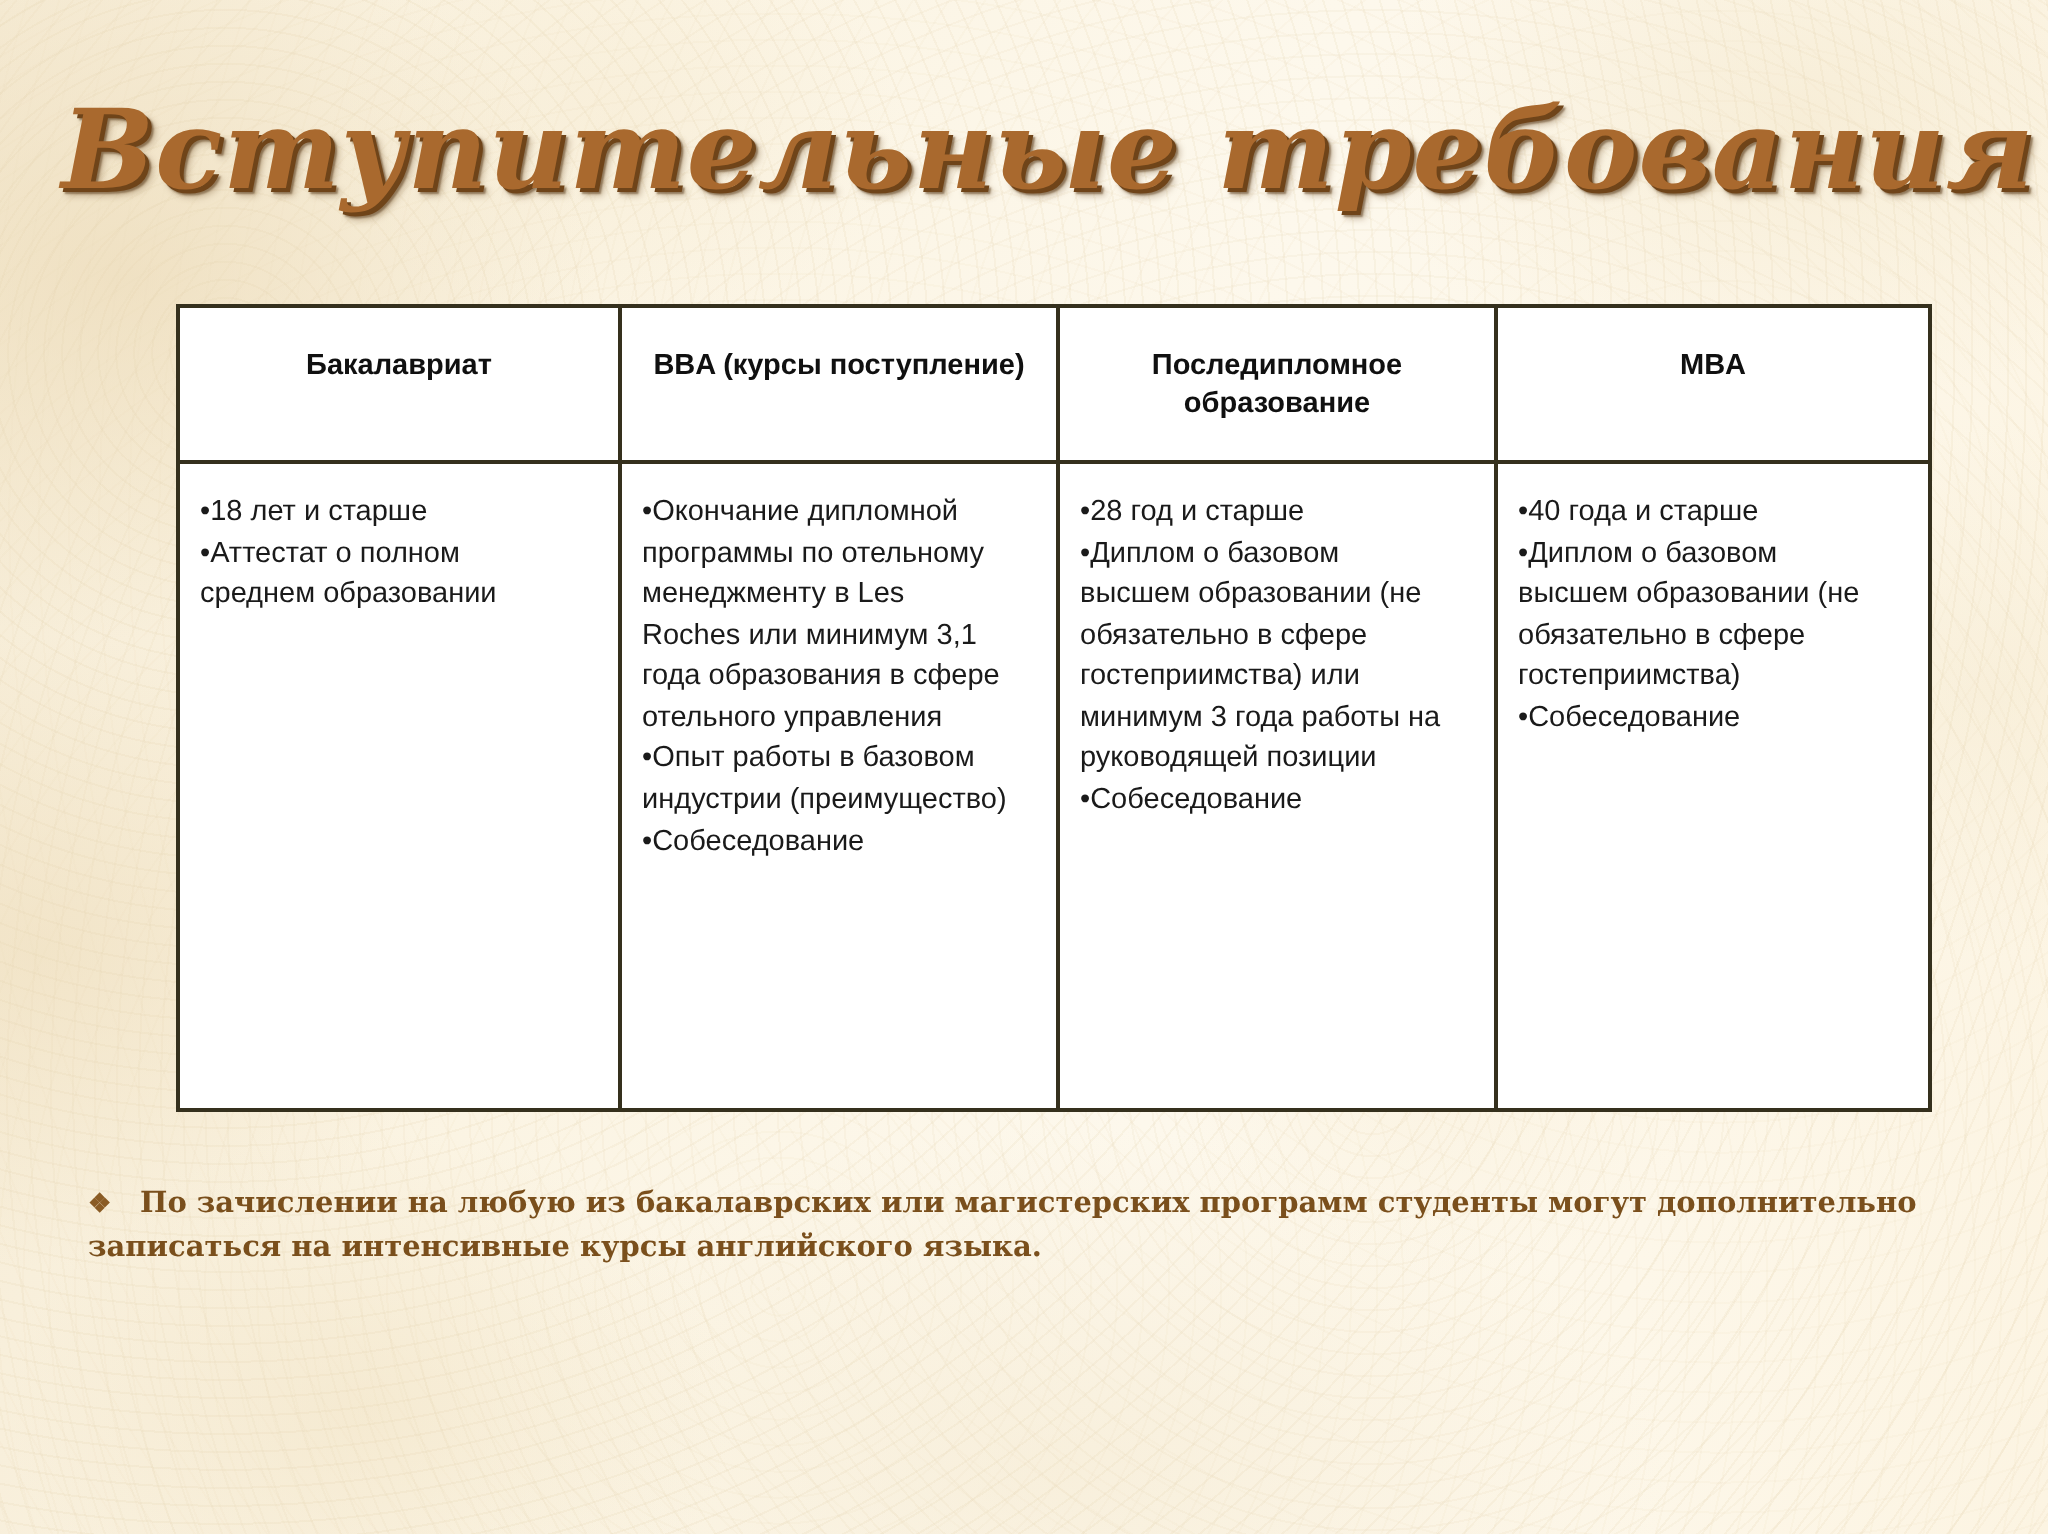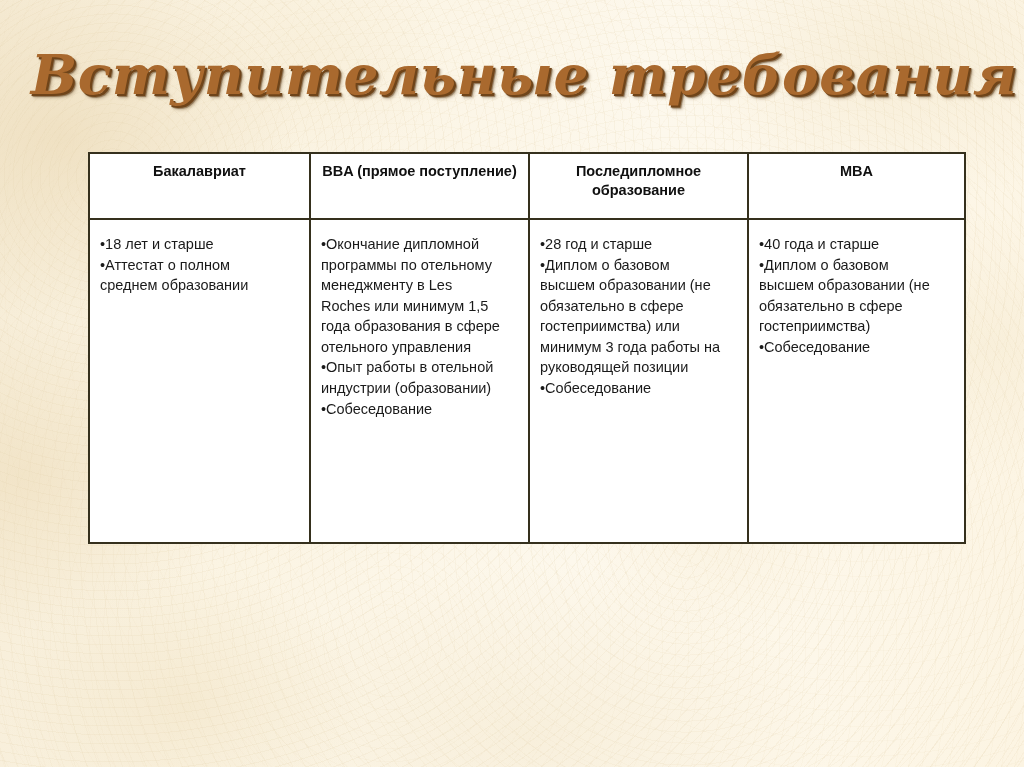--- a/index.html
+++ b/index.html
@@ -83,21 +83,21 @@
     background: #ffffff;
     vertical-align: top;
     padding: 0;
   }
   #req-table th {
     height: 56px;
     font-size: 14.5px;
     font-weight: bold;
     color: #101010;
     text-align: center;
-    padding: 8px 6px 0 6px;
+    padding: 20px 6px 0 6px;
     line-height: 1.28;
   }
   #req-table td.body-cell {
     height: 300px;
     padding: 14px 24px 8px 10px;
     font-size: 14.5px;
     line-height: 1.42;
     color: #1a1a1a;
     text-align: left;
   }
@@ -132,43 +132,46 @@
 
 <div id="slide">
   <div id="grain"></div>
 
   <div id="title">Вступительные требования</div>
 
   <table id="req-table">
     <thead>
       <tr>
         <th class="col1">Бакалавриат</th>
-        <th class="col2">BBA (прямое поступление)</th>
+        <th class="col2">BBA (курсы поступление)</th>
         <th class="col3">Последипломное образование</th>
         <th class="col4">MBA</th>
       </tr>
     </thead>
     <tbody>
       <tr>
         <td class="body-cell col1">
             <div class="ln">•18 лет и старше</div>
             <div class="ln">•Аттестат о полном среднем образовании</div>
           </td>
         <td class="body-cell col2">
-            <div class="ln">•Окончание дипломной программы по отельному менеджменту в Les Roches или минимум 1,5 года образования в сфере отельного управления</div>
-            <div class="ln">•Опыт работы в отельной индустрии (образовании)</div>
+            <div class="ln">•Окончание дипломной программы по отельному менеджменту в Les Roches или минимум 3,1 года образования в сфере отельного управления</div>
+            <div class="ln">•Опыт работы в базовом индустрии (преимущество)</div>
             <div class="ln">•Собеседование</div>
           </td>
         <td class="body-cell col3">
             <div class="ln">•28 год и старше</div>
             <div class="ln">•Диплом о базовом высшем образовании (не обязательно в сфере гостеприимства) или минимум 3 года работы на руководящей позиции</div>
             <div class="ln">•Собеседование</div>
           </td>
         <td class="body-cell col4">
             <div class="ln">•40 года и старше</div>
             <div class="ln">•Диплом о базовом высшем образовании (не обязательно в сфере гостеприимства)</div>
             <div class="ln">•Собеседование</div>
           </td>
       </tr>
     </tbody>
   </table>
 
+  <div id="footnote">
+    <span class="floret">❖</span><span class="fn-text">По зачислении на любую из бакалаврских или магистерских программ студенты могут дополнительно записаться на интенсивные курсы английского языка.</span>
+  </div>
 </div>
 
 </body></html>

